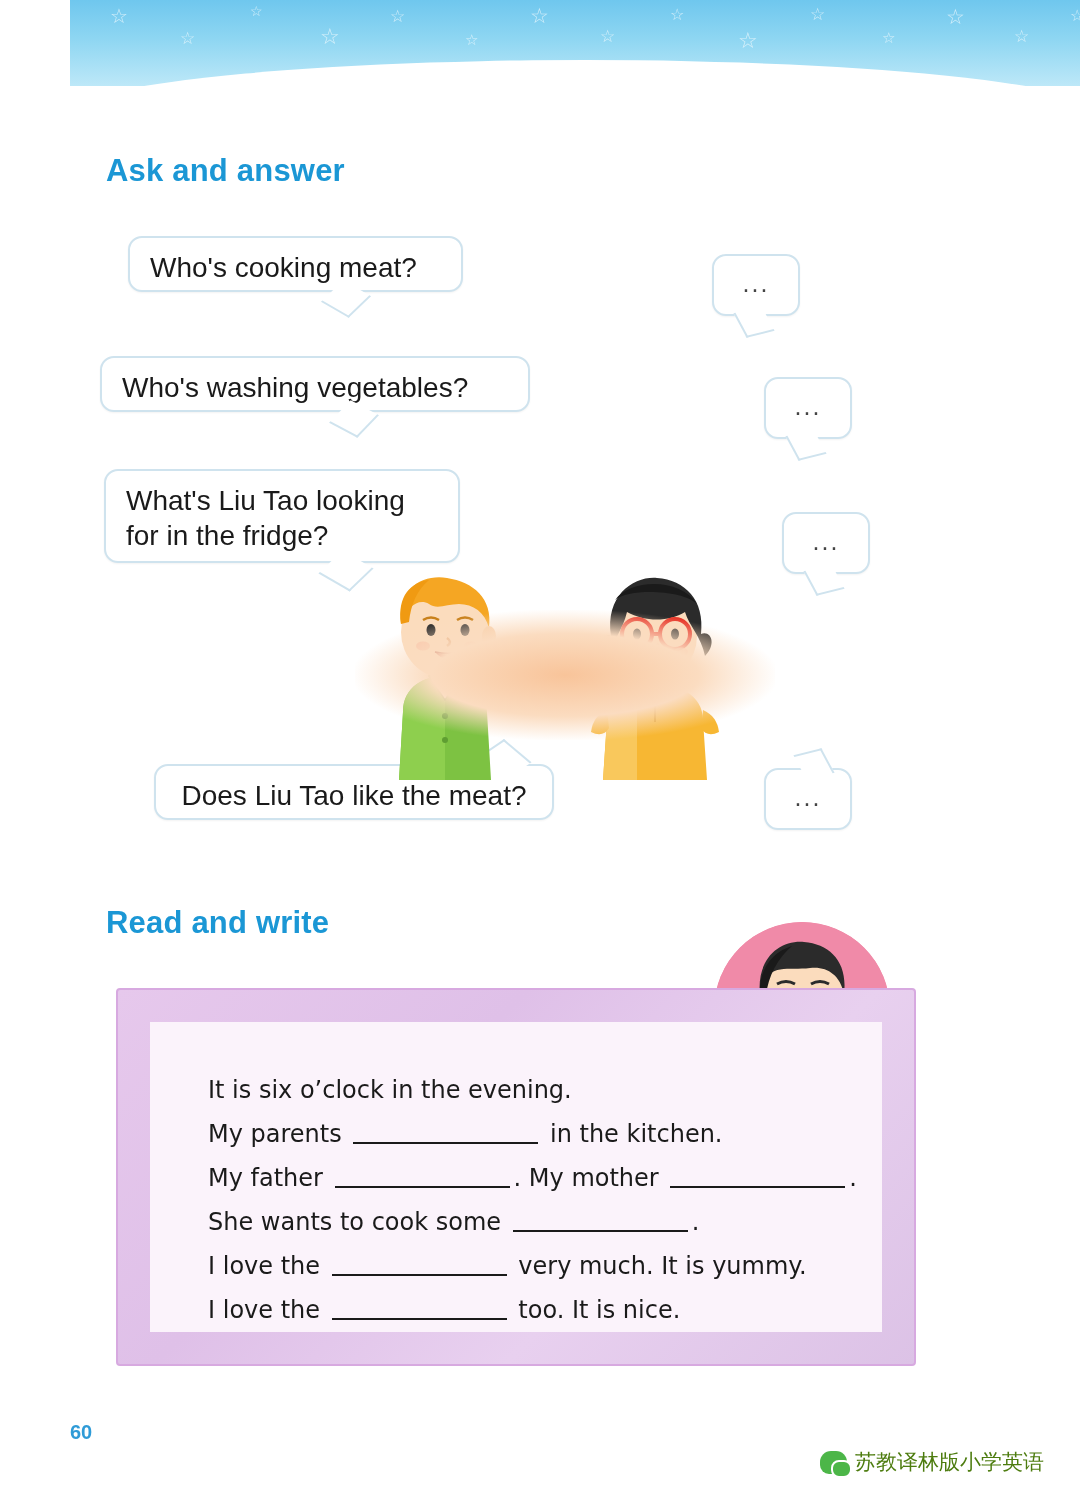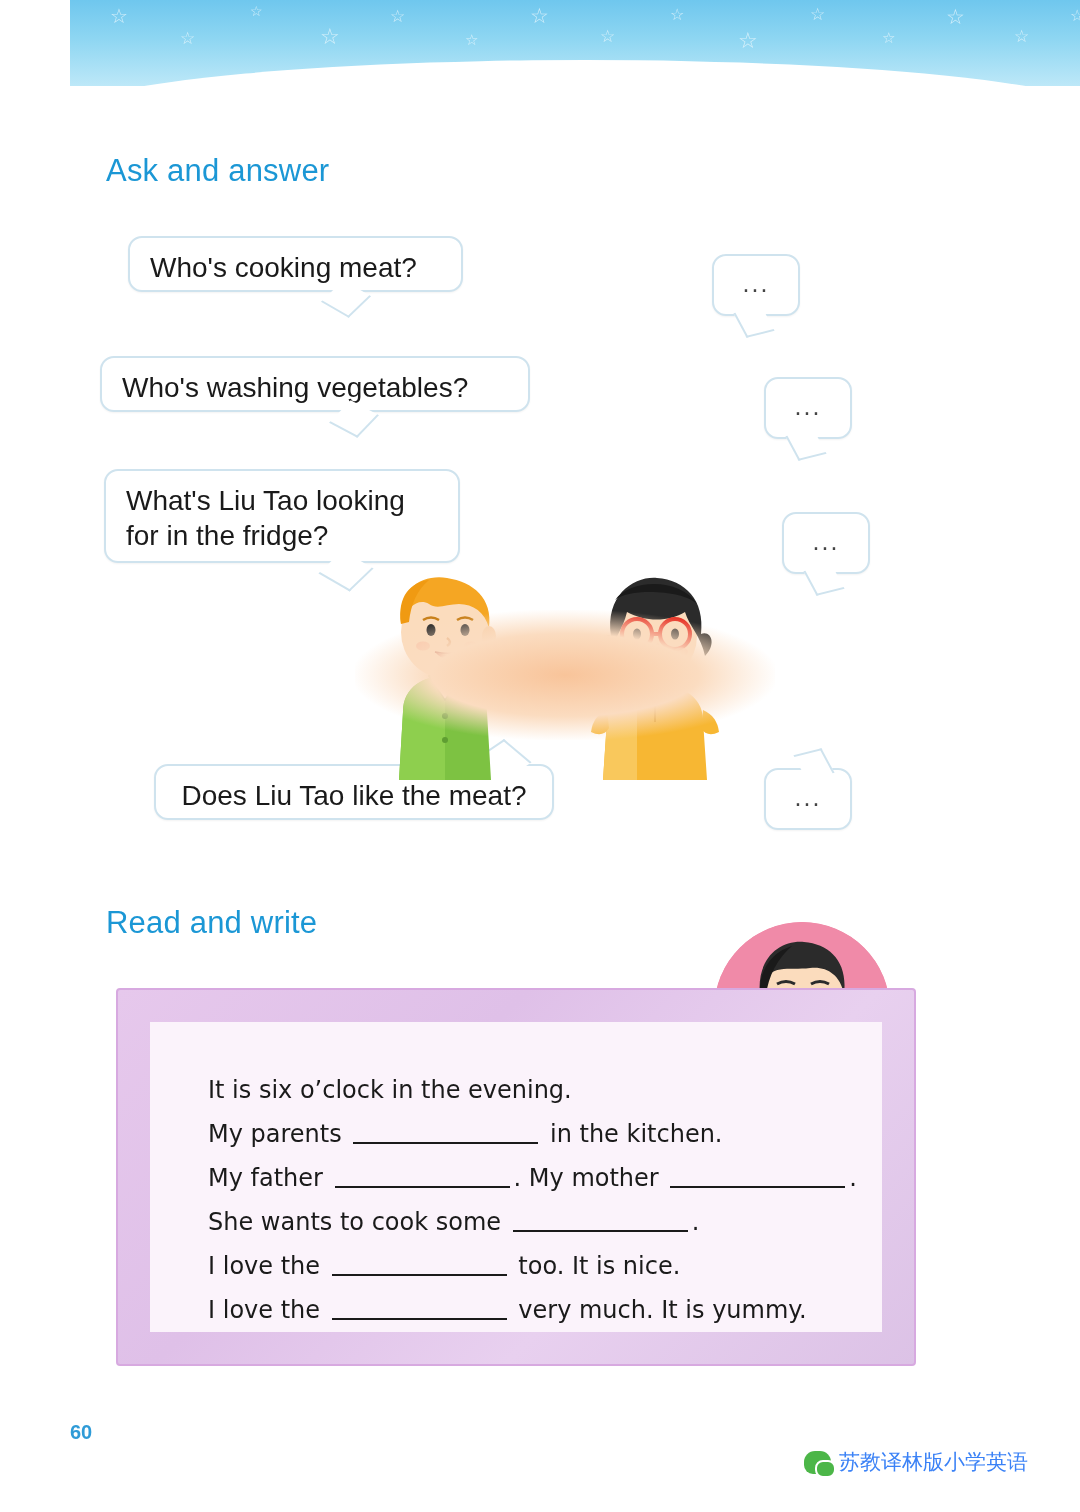--- a/index.html
+++ b/index.html
@@ -40,21 +40,21 @@
     opacity: .65;
     font-size: 17px;
     line-height: 1;
   }
 
   
   .section-title {
     position: absolute;
     color: #1b97d5;
     font-size: 31px;
-    font-weight: normal;
+    font-weight: bold;
     letter-spacing: .2px;
   }
   #ask-answer-title { left: 106px; top: 153px; }
   #read-write-title { left: 106px; top: 905px; text-align: right; }
 
   
   .bubble {
     position: absolute;
     background: #ffffff;
     border: 2px solid #cfe3ee;
@@ -188,26 +188,26 @@
   #page-number {
     position: absolute;
     left: 70px;
     top: 1421px;
     font-size: 20px;
     color: #2f9bd7;
     font-weight: bold;
   }
   #wechat-footer {
     position: absolute;
-    right: 52px;
+    right: 36px;
     top: 1448px;
     display: flex;
     align-items: center;
     gap: 8px;
-    color: #3b82f6;
+    color: #4d7c0f;
     font-size: 21px;
   }
   #wechat-icon {
     width: 27px;
     height: 23px;
     background: #4cb648;
     border-radius: 11px 11px 9px 9px;
     position: relative;
   }
   #wechat-icon::after {
@@ -407,25 +407,25 @@
 
     <div class="rw-line">
       <span>My father </span><span class="blank short"></span><span>. My mother </span><span class="blank short"></span><span>.</span>
     </div>
 
     <div class="rw-line">
       <span>She wants to cook some </span><span class="blank short"></span><span>.</span>
     </div>
 
     <div class="rw-line">
+      <span>I love the </span><span class="blank short"></span><span> very much. It is yummy.</span>
+    </div>
+
+    <div class="rw-line">
       <span>I love the </span><span class="blank short"></span><span> too. It is nice.</span>
-    </div>
-
-    <div class="rw-line">
-      <span>I love the </span><span class="blank short"></span><span> very much. It is yummy.</span>
     </div>
 
   </div>
 </div>
 
 <div id="page-number">60</div>
 
 <div id="wechat-footer">
   <span id="wechat-icon"></span>
   <span>苏教译林版小学英语</span>

